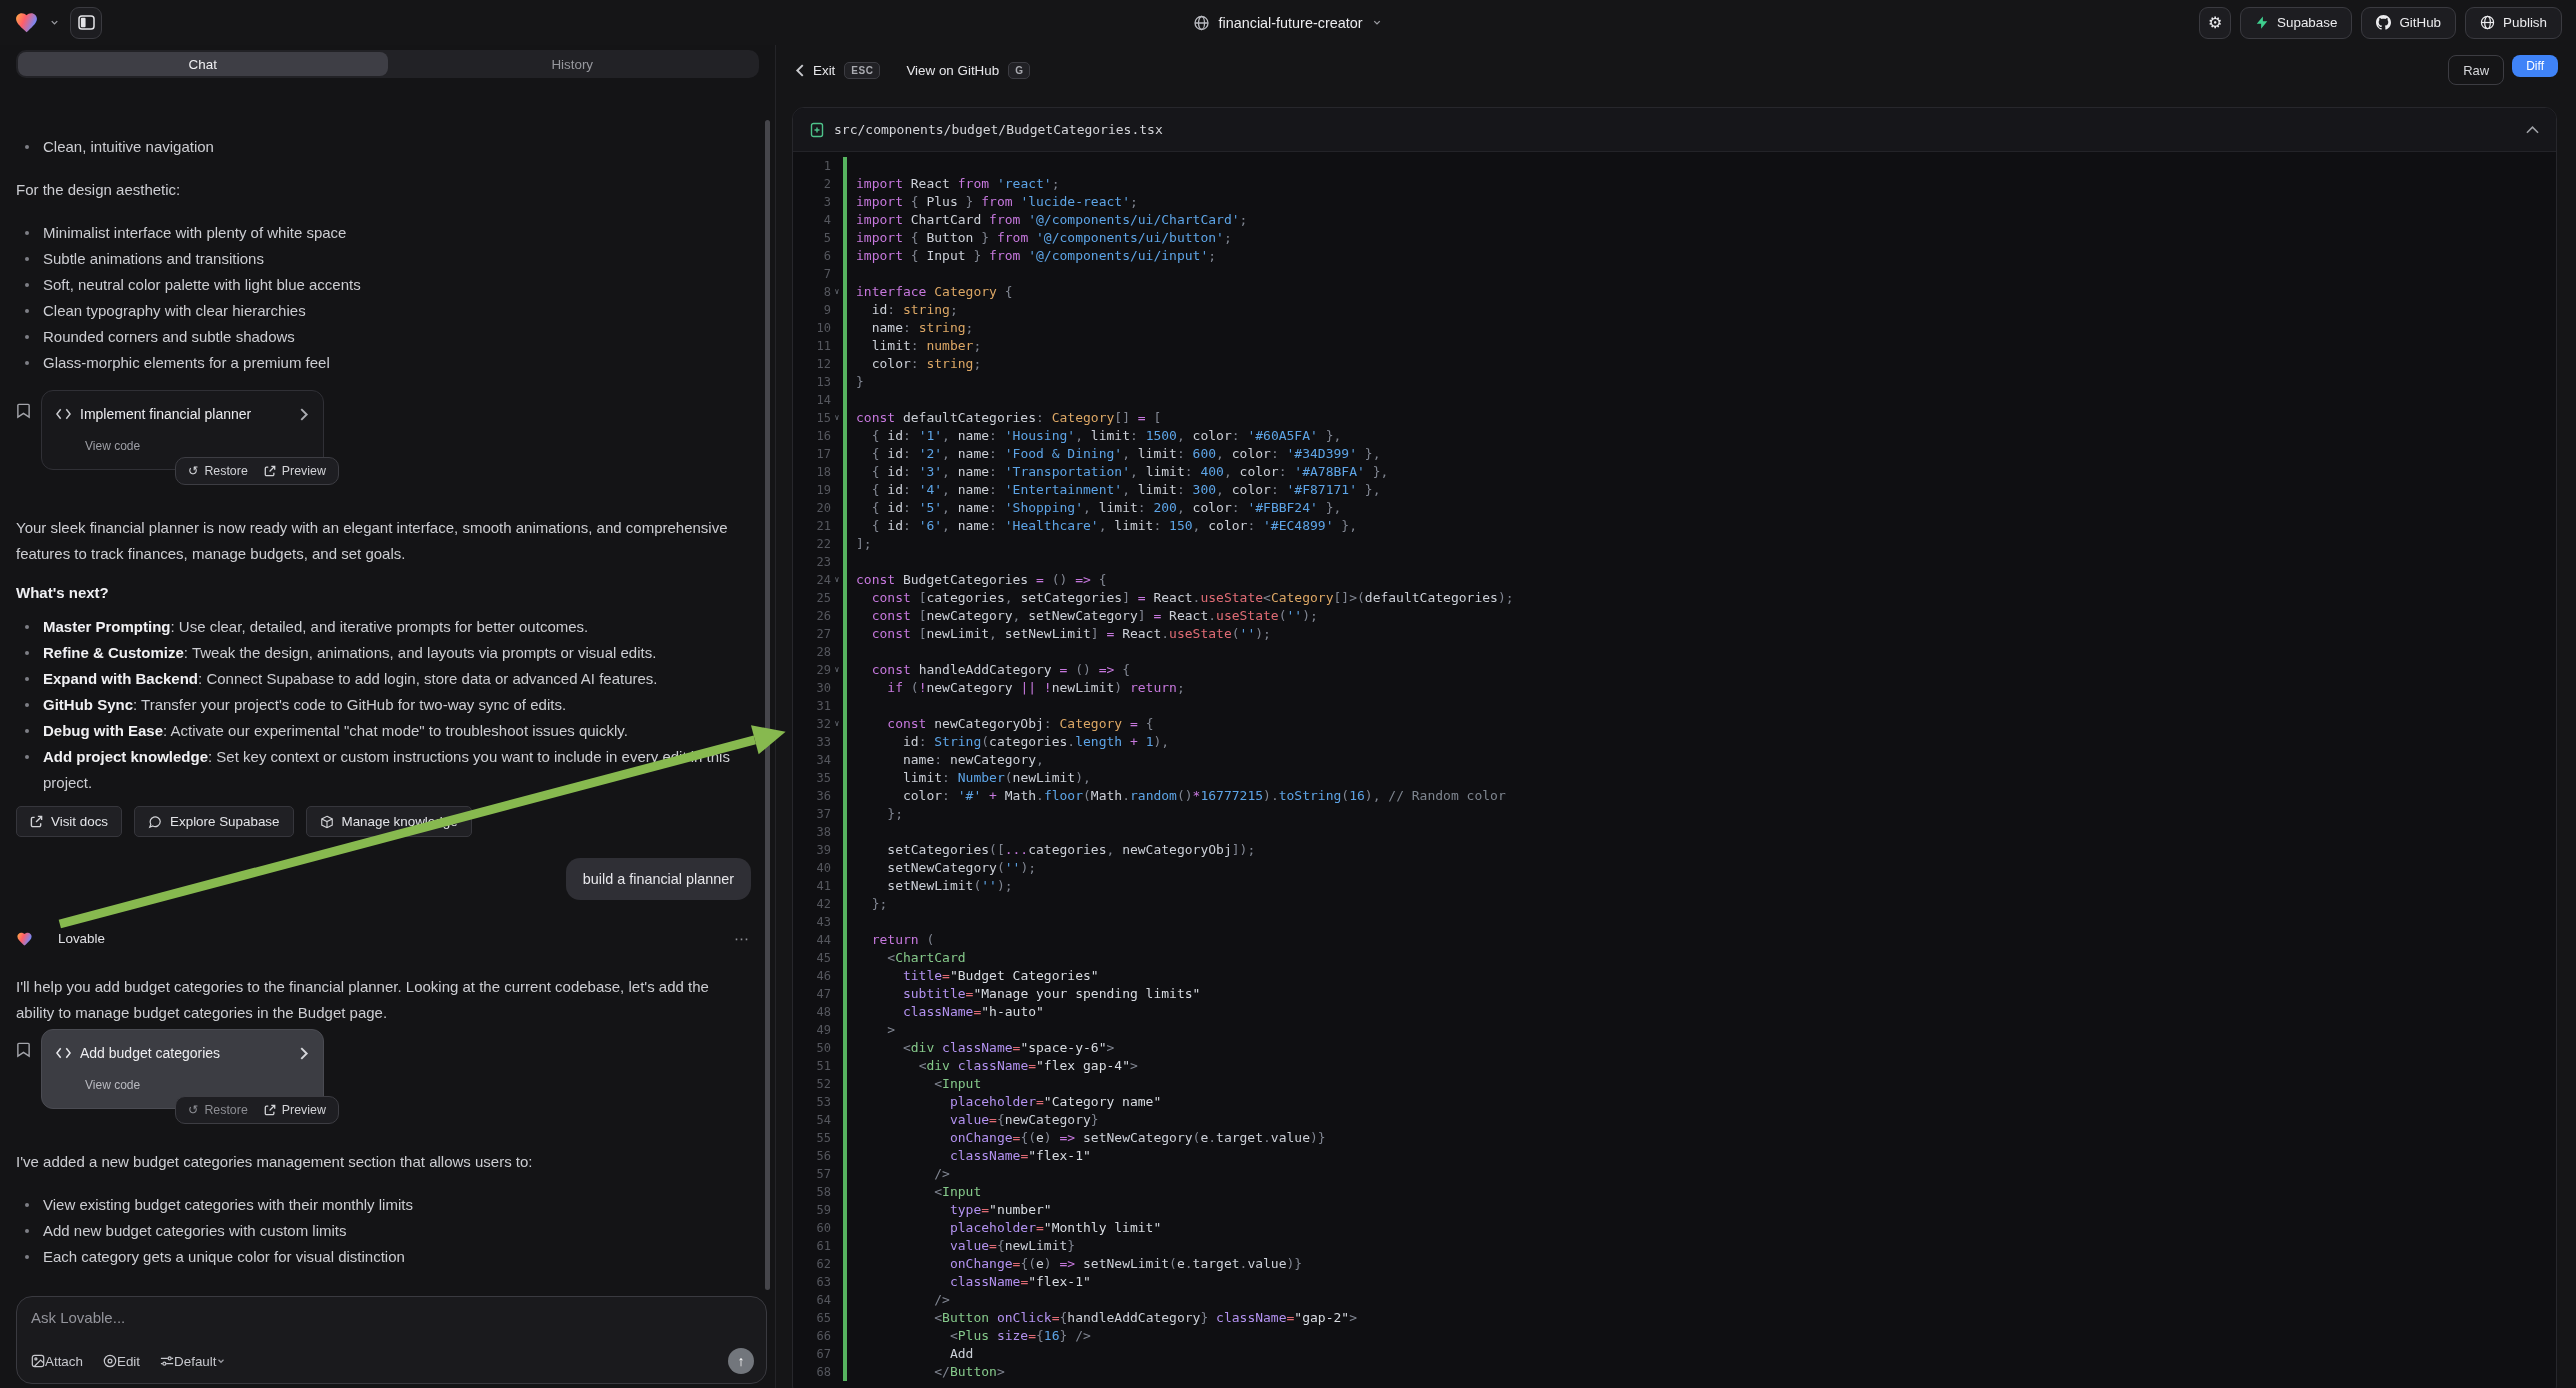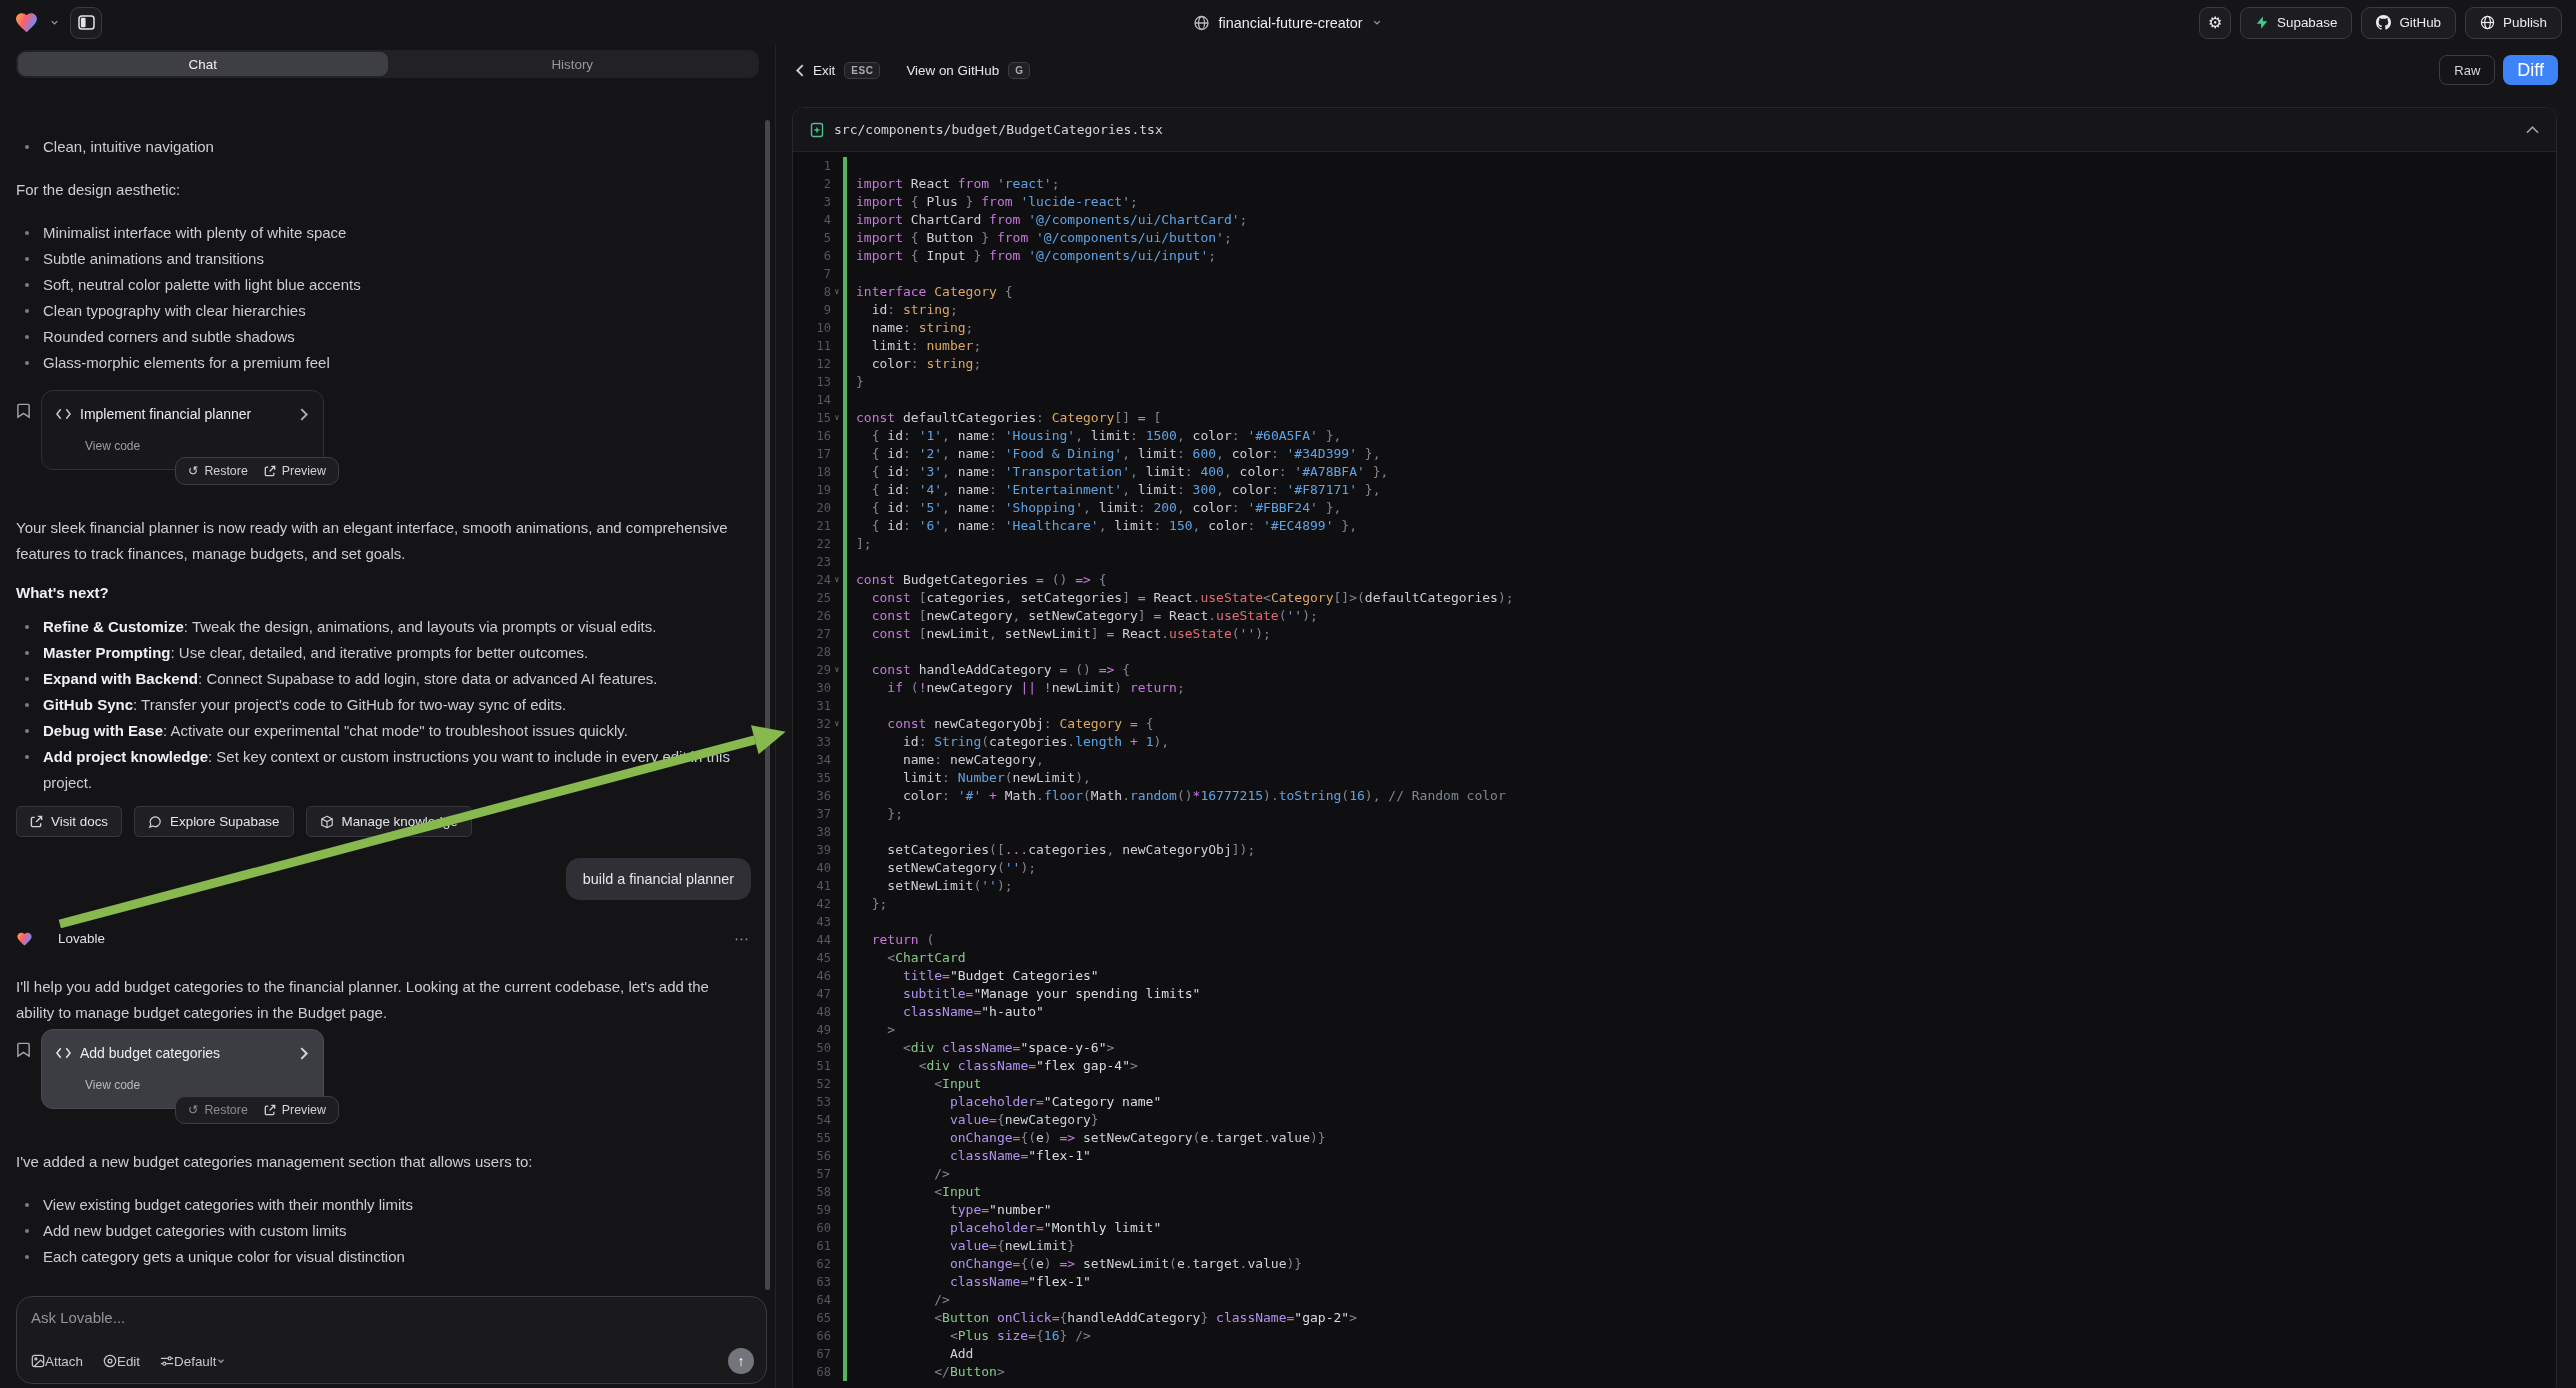--- a/index.html
+++ b/index.html
@@ -62,21 +62,21 @@
   .composer-row { position:absolute; left:14px; right:12px; bottom:9px; display:flex; align-items:center; gap:20px; font-size:13.4px; color:#c7c8cd; }
   .c-item { display:flex; align-items:center; cursor:pointer; }
   .send-btn { margin-left:auto; width:26px; height:26px; border-radius:50%; background:#72767c; color:#fff; display:flex; align-items:center; justify-content:center; font-size:14px; cursor:pointer; }
   
   .code-panel { position:absolute; top:45px; left:777px; right:0; bottom:0; background:#151517; overflow:hidden; }
   .code-toolbar { height:50px; display:flex; align-items:center; padding:0 18px; gap:26px; }
   .ct-item { display:flex; align-items:center; gap:9px; font-size:13.4px; color:#e6e6ea; cursor:pointer; }
   .kbd { font-size:10px; color:#a9aab0; border:1px solid #3c3c42; background:#212125; border-radius:5px; padding:2px 6px; font-weight:700; letter-spacing:0.5px; }
   .ct-right { margin-left:auto; display:flex; gap:8px; }
   .raw-btn { height:30px; padding:0 14px; border-radius:8px; border:1px solid #3c3c42; font-size:13px; color:#d6d7db; display:flex; align-items:center; cursor:pointer; }
-  .diff-btn { height:30px; padding:0 14px; border-radius:8px; background:#3f83f8; font-size:18px; color:#fff; display:flex; align-items:center; cursor:pointer; }
+  .diff-btn { height:22px; padding:0 14px; border-radius:8px; background:#3f83f8; font-size:12px; color:#fff; display:flex; align-items:center; cursor:pointer; }
   .file-card { position:absolute; left:15px; right:19px; top:62px; bottom:-10px; border:1px solid #27272c; border-radius:12px; overflow:hidden; background:#0f0f12; }
   .file-head { height:44px; background:#16161a; border-bottom:1px solid #232328; display:flex; align-items:center; padding:0 17px; gap:10px; }
   .file-path { font-family:"DejaVu Sans Mono", monospace; font-size:13px; color:#d4d5da; flex:1; }
   .code-body { padding-top:5px; font-family:"DejaVu Sans Mono", monospace; font-size:13px; }
   .crow { display:flex; height:18px; line-height:18px; white-space:pre; }
   .cnum { width:38px; padding-left:8px; text-align:right; color:#55575e; font-size:12px; flex:none; }
   .cfold { width:12px; text-align:center; color:#6c717a; font-size:8px; flex:none; }
   .cbar { width:4px; background:#56b35f; flex:none; margin-right:9px; }
   .ctext { color:#ccd0d8; }
   .tk-kw { color:#c678dd; } .tk-op { color:#c678dd; }
@@ -219,22 +219,22 @@
                   </svg>
                 <span>Preview</span>
               </span>
             </div>
           </div>
         </div>
 
         <p class="summary">Your sleek financial planner is now ready with an elegant interface, smooth animations, and comprehensive features to track finances, manage budgets, and set goals.</p>
         <p class="bold-heading mt13">What's next?</p>
         <ul class="blist steps">
+            <li><b>Master Prompting</b>: Use clear, detailed, and iterative prompts for better outcomes.</li>
             <li><b>Refine &amp; Customize</b>: Tweak the design, animations, and layouts via prompts or visual edits.</li>
-            <li><b>Master Prompting</b>: Use clear, detailed, and iterative prompts for better outcomes.</li>
             <li><b>Expand with Backend</b>: Connect Supabase to add login, store data or advanced AI features.</li>
             <li><b>GitHub Sync</b>: Transfer your project's code to GitHub for two-way sync of edits.</li>
             <li><b>Debug with Ease</b>: Activate our experimental "chat mode" to troubleshoot issues quickly.</li>
             <li><b>Add project knowledge</b>: Set key context or custom instructions you want to include in every edit in this project.</li>
           </ul>
 
         <div class="btn-row">
           <span class="chat-chip">
             <svg class="ic" width="13" height="13" viewBox="0 0 14 14" fill="none" stroke="#d2d3d7" stroke-width="1.5">
                 <path d="M5 2.5H3A1.5 1.5 0 0 0 1.5 4v7A1.5 1.5 0 0 0 3 12.5h7A1.5 1.5 0 0 0 11.5 11V9M8.5 1.5h4v4M12.5 1.5L6.5 7.5"></path>

